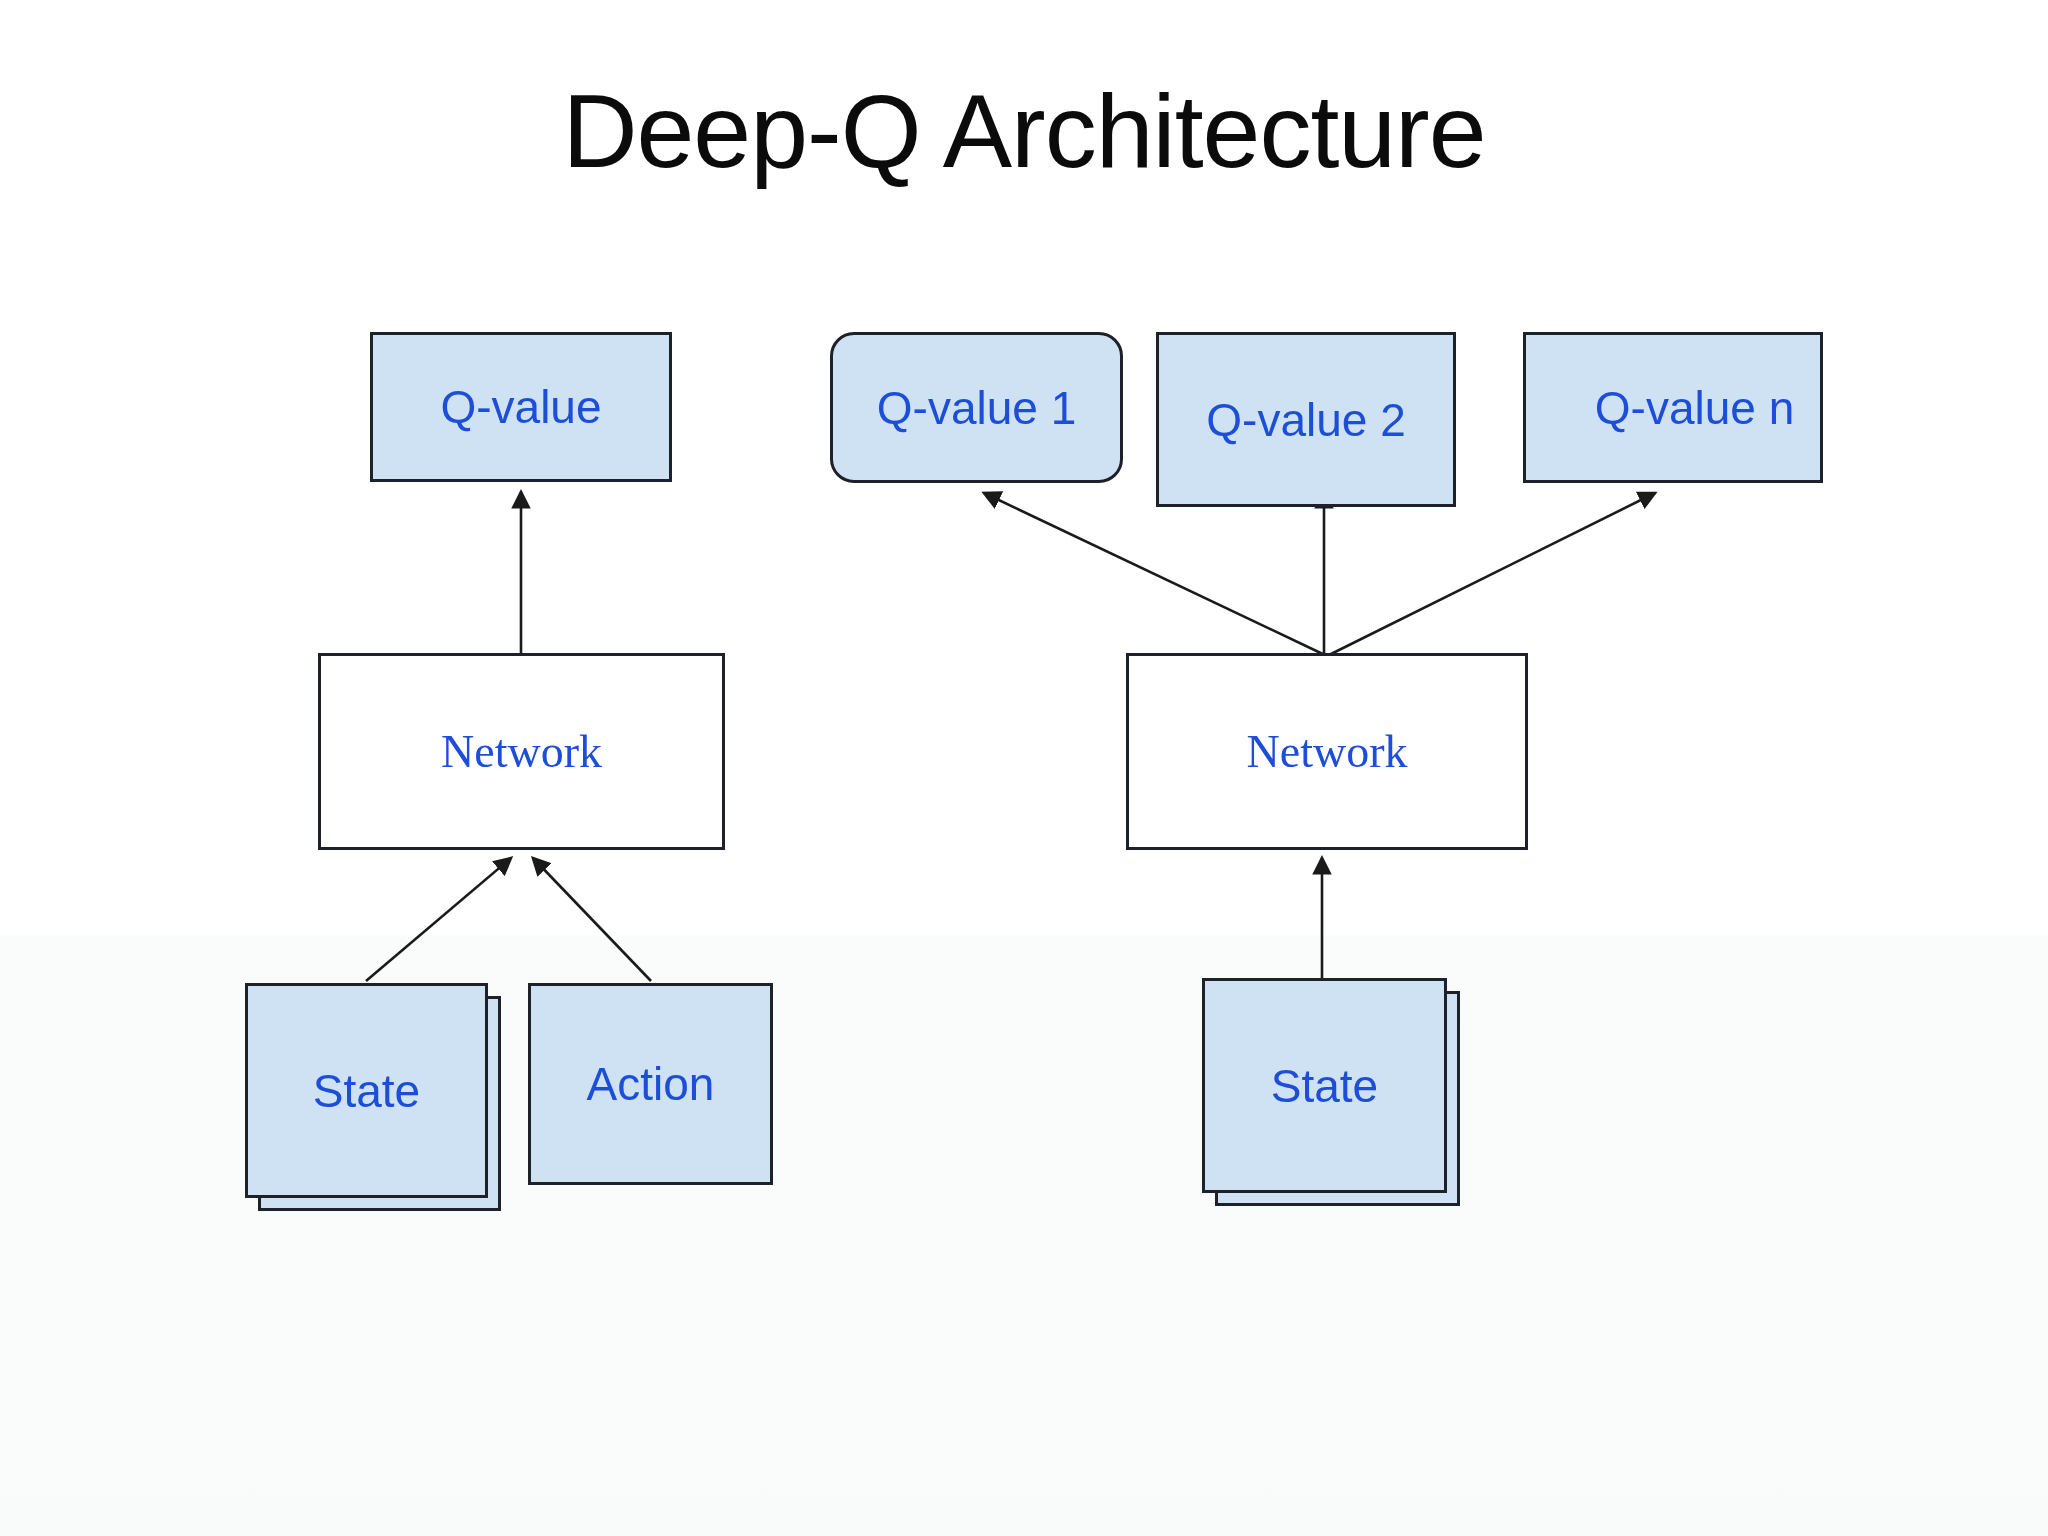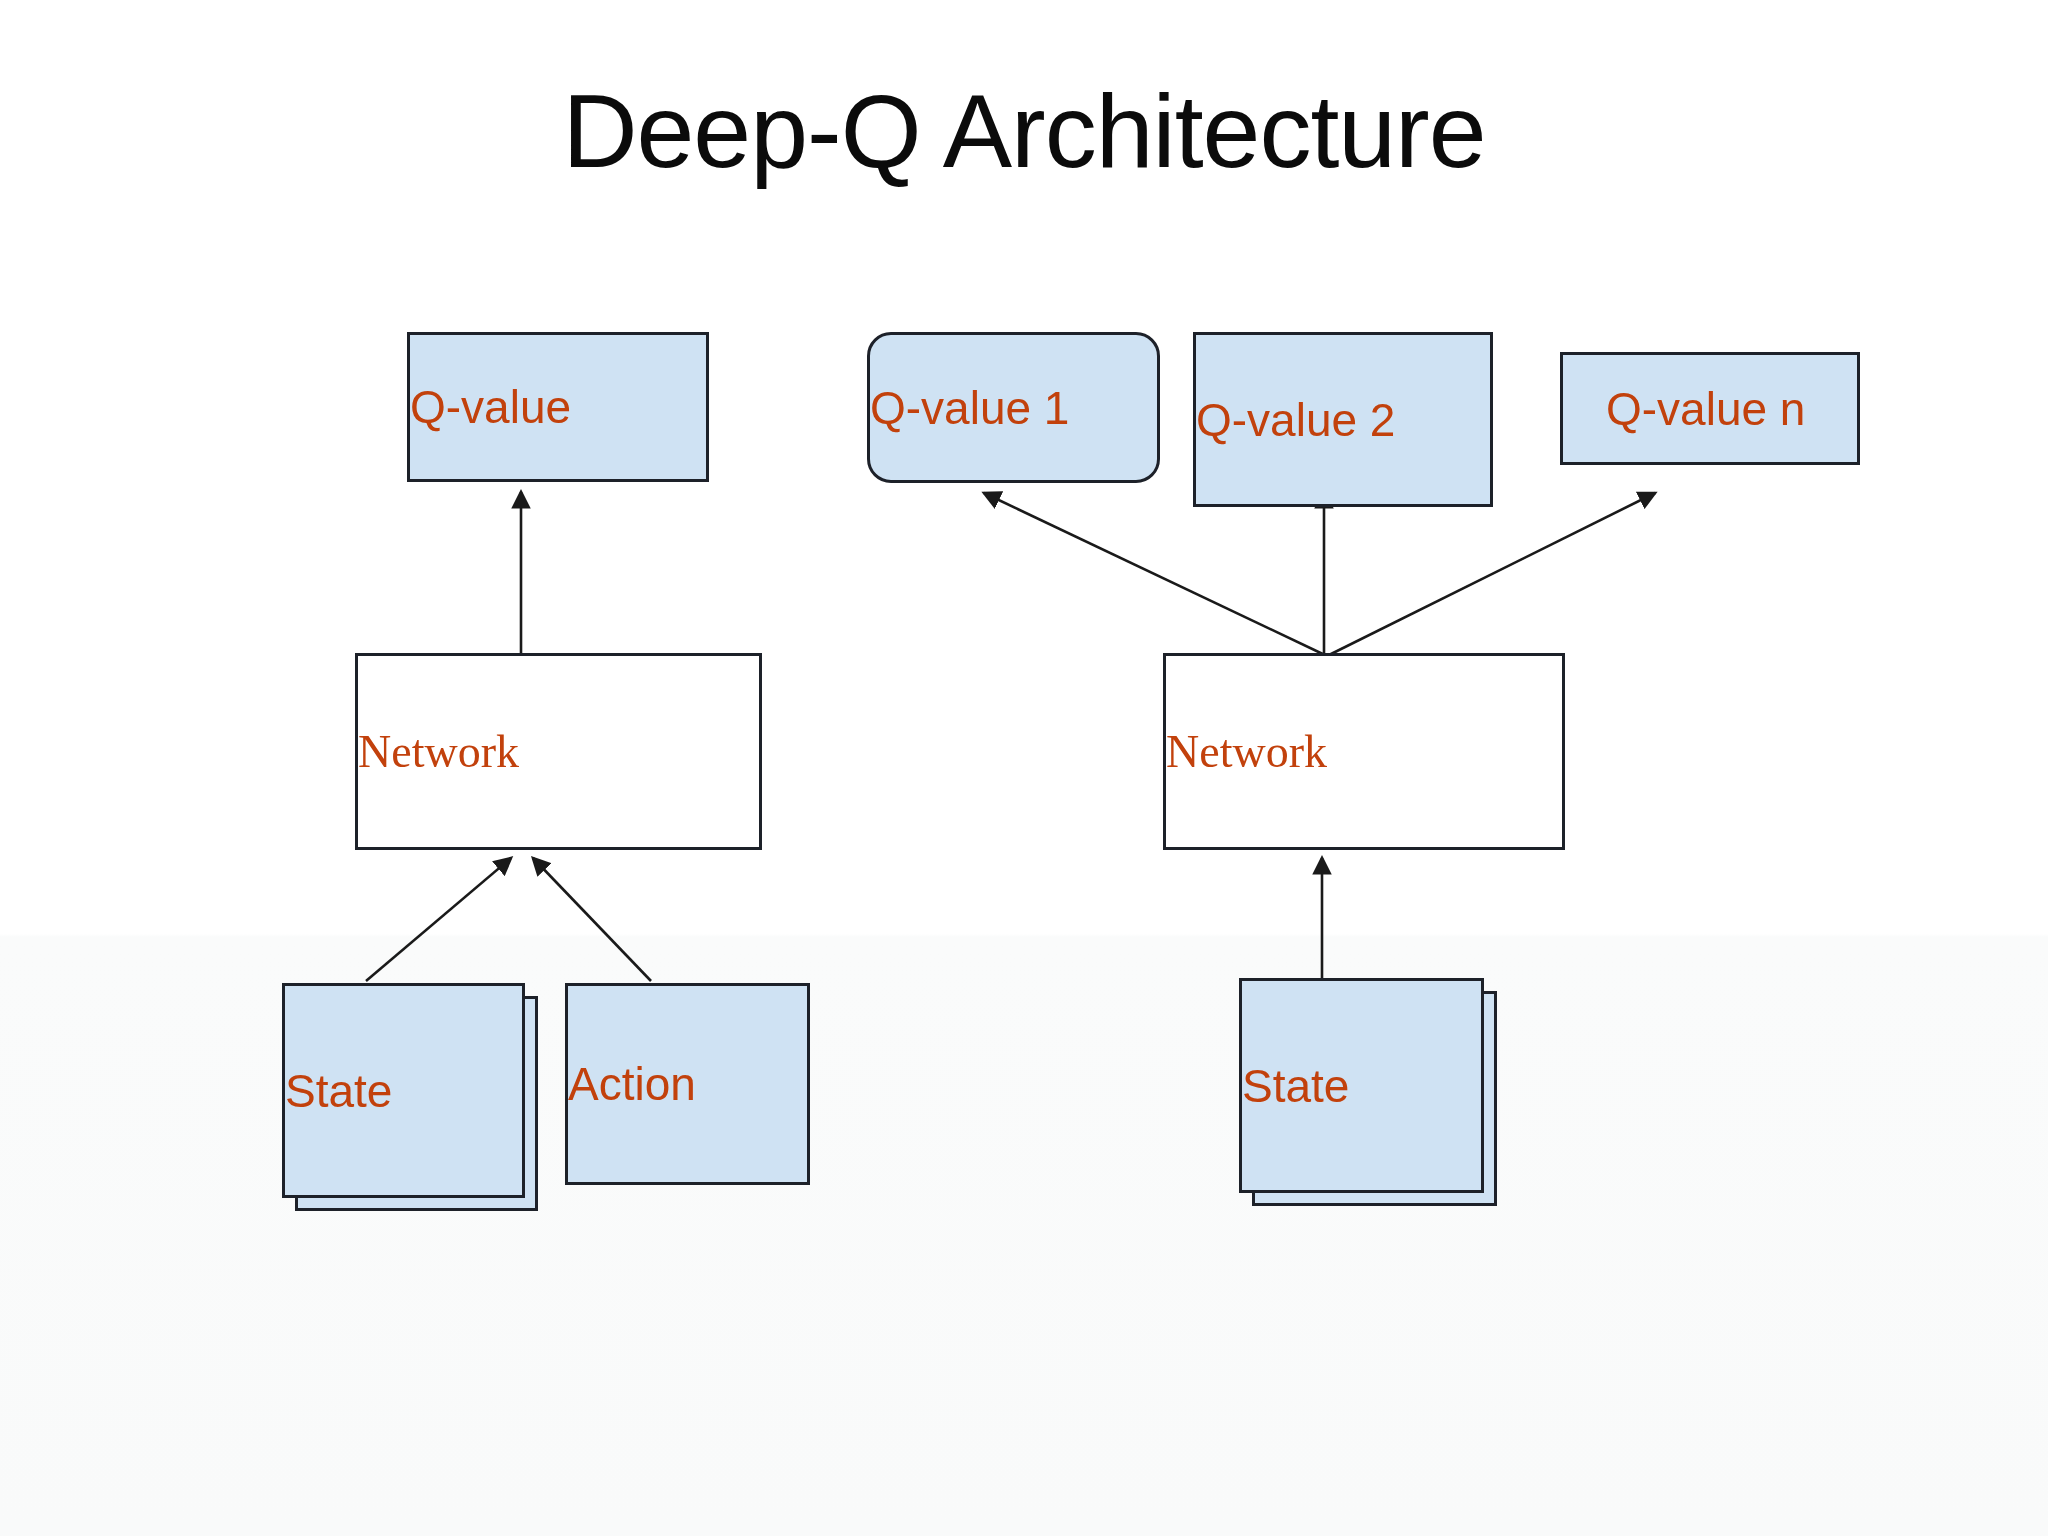--- a/index.html
+++ b/index.html
@@ -10,22 +10,22 @@
   }
   .slide-title{
     position:absolute;top:72px;left:0;right:0;
     text-align:center;
     font-size:104px;font-weight:400;letter-spacing:-1px;
     color:var(--title_color,#0b0b0b);
     font-family:"Liberation Sans", sans-serif;
   }
   .node{
     position:absolute;box-sizing:border-box;
-    display:flex;align-items:center;
-    font-size:46px;color:#c2410c;margin-left:37px;
+    display:flex;align-items:center;justify-content:center;
+    font-size:46px;color:#1d4ed8;
   }
   .blue{
     background:var(--box_fill,#cfe2f3);
     border:3px solid var(--box_border,#1d2129);
   }
   .white{
     background:#ffffff;
     border:3px solid var(--box_border,#1d2129);
     font-family:Liberation Serif, serif;
   }
@@ -87,21 +87,21 @@
 </div>
 
 <div class="node blue" style="left:830px;top:332px;width:293px;height:151px;border-radius:24px;">
   <span>Q-value 1</span>
 </div>
 
 <div class="node blue" style="left:1156px;top:332px;width:300px;height:175px;">
   <span>Q-value 2</span>
 </div>
 
-<div class="node blue" style="left:1523px;top:352px;width:300px;height:113px;padding-left:43px;">
+<div class="node blue" style="left:1523px;top:332px;width:300px;height:151px;padding-left:43px;">
   <span>Q-value n</span>
 </div>
 
 <div class="node white" style="left:1126px;top:653px;width:402px;height:197px;">
   <span>Network</span>
 </div>
 
 <div class="stack" style="left:1202px;top:978px;width:258px;height:228px;">
   <div class="node blue back" style="width:245px;height:215px;"></div>
   <div class="node blue front" style="width:245px;height:215px;">

